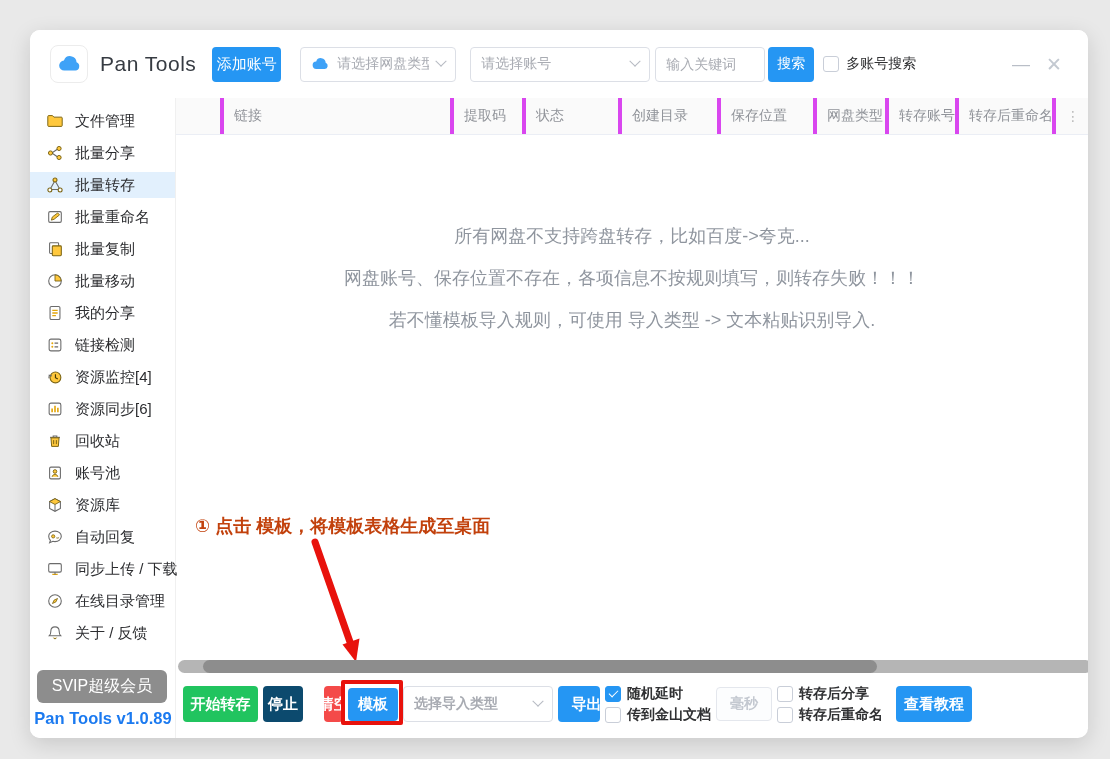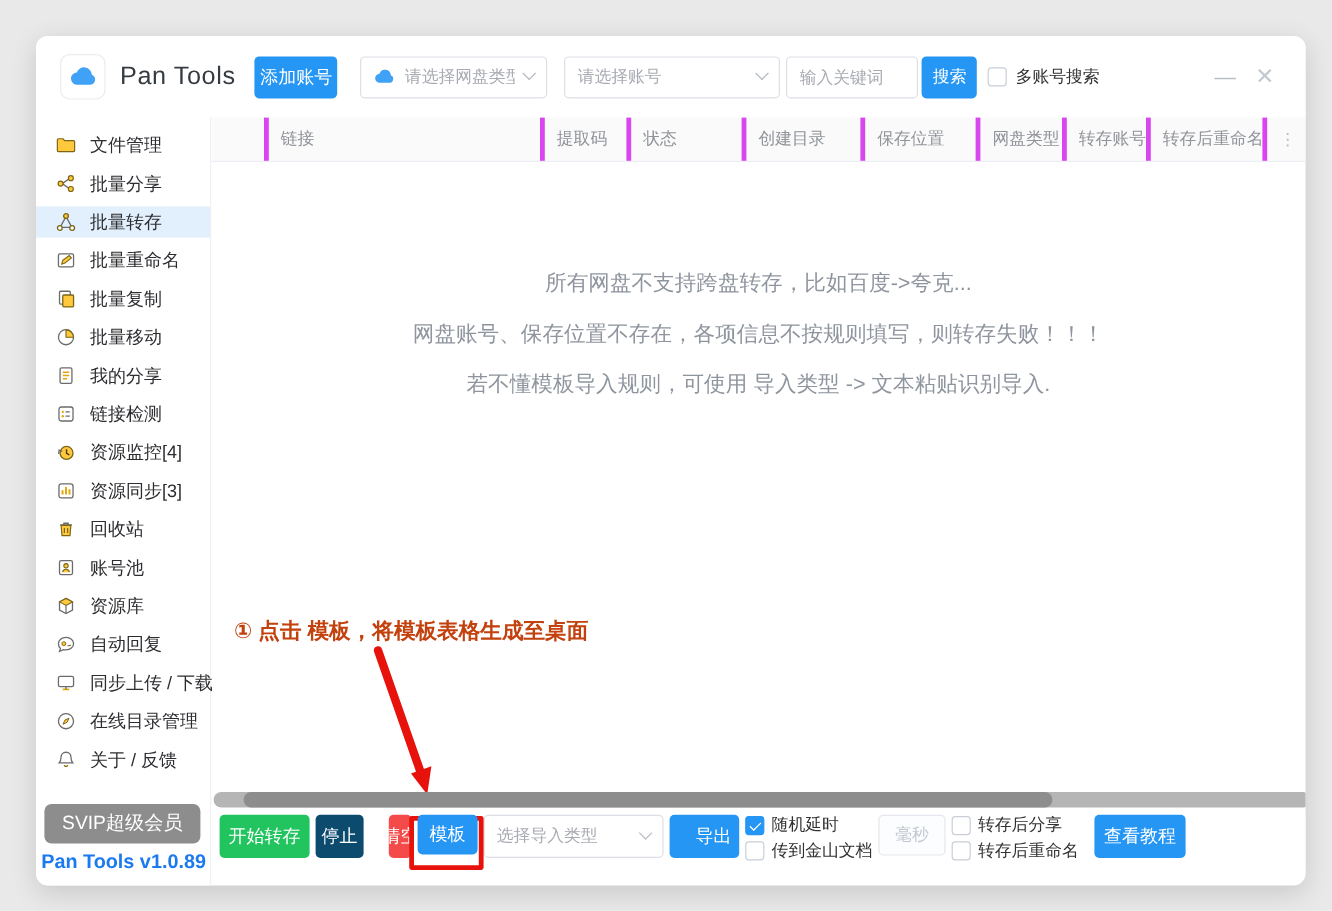--- a/index.html
+++ b/index.html
@@ -53,28 +53,28 @@
   
   .anno-text { position:absolute; left:165px; top:484px; color:#c2410c; font-size:18px; font-weight:bold; white-space:nowrap; }
   .anno-arrow { position:absolute; left:268px; top:500px; pointer-events:none; }
   .anno-box { position:absolute; left:311px; top:650px; width:62px; height:45px; border:4px solid #e8120c; border-radius:2px; pointer-events:none; z-index:6; }
 
   
   .hscroll { position:absolute; left:148px; top:630px; width:914px; height:13px; border-radius:7px; background:#b5b5b5; cursor:pointer; }
   .hscroll .thumb { position:absolute; left:25px; top:0; width:674px; height:13px; border-radius:7px; background:#8d8d8d; cursor:grab; }
 
   
-  .footer { position:absolute; left:146px; right:0; top:649px; height:50px; display:flex; align-items:flex-start; padding-left:7px; gap:5px; background:#fff; }
+  .footer { position:absolute; left:146px; right:0; top:649px; height:50px; display:flex; align-items:center; padding-left:7px; gap:5px; background:#fff;font-weight:bold; }
   .f-btn { height:36px; border-radius:4px; color:#fff; font-size:15px; display:flex; align-items:center; justify-content:center; cursor:pointer; white-space:nowrap; flex:0 0 auto; }
   .start { width:75px; background:#21c45f; }
   .stop  { width:40px; background:#0c4a6e; }
   .clear { width:19px; background:#f44a49;margin-left:16px; }
   .tmpl  { width:50px; height:33px; background:#2596f3; z-index:7; }
   .imp-select { width:150px; height:36px; flex:0 0 auto; }
-  .export { width:58px; background:#2596f3;padding-left:15px; }
+  .export { width:42px; background:#2596f3;padding-left:15px; }
   .cb-col { display:flex; flex-direction:column; gap:3px; flex:0 0 auto; }
   .cb-row { display:flex; align-items:center; gap:6px; font-size:14px; color:#303133; white-space:nowrap; }
   .ms-box { width:56px; height:34px; border:1px solid #e4e7ed; background:#fcfdfe; border-radius:4px; color:#c3c8d0; font-size:14px;
             display:flex; align-items:center; justify-content:center; flex:0 0 auto; }
   .tutorial { width:76px; background:#2596f3; margin-left:8px; }
 </style>
 </head>
 <body>
 
 <div class="window">
@@ -193,21 +193,21 @@
           <path d="M3.2 11.5 3.6 8l3 1" fill="none" stroke="#6b6b6b" stroke-width="1.2"></path>
         </svg>
       <span>资源监控[4]</span>
     </div>
 
     <div class="side-item">
       <svg width="18" height="18" viewBox="0 0 20 20">
           <rect x="3.5" y="3.5" width="13" height="13" rx="2" fill="#fff" stroke="#6b6b6b" stroke-width="1.2"></rect>
           <path d="M6.8 13.5V9.5M10 13.5V6.5M13.2 13.5v-5" stroke="#e3a60b" stroke-width="1.8"></path>
         </svg>
-      <span>资源同步[3]</span>
+      <span>资源同步[6]</span>
     </div>
 
     <div class="side-item">
       <svg width="18" height="18" viewBox="0 0 20 20">
           <path d="M4.5 6h11" stroke="#6b6b6b" stroke-width="1.3"></path>
           <path d="M8 6V4.5h4V6" fill="none" stroke="#6b6b6b" stroke-width="1.2"></path>
           <path d="M5.5 6.5 6.3 16h7.4l.8-9.5z" fill="#ffc83d" stroke="#7c6514" stroke-width="1.1"></path>
           <path d="M8.5 9v4.5M11.5 9v4.5" stroke="#7c6514" stroke-width="1.1"></path>
         </svg>
       <span>回收站</span>

